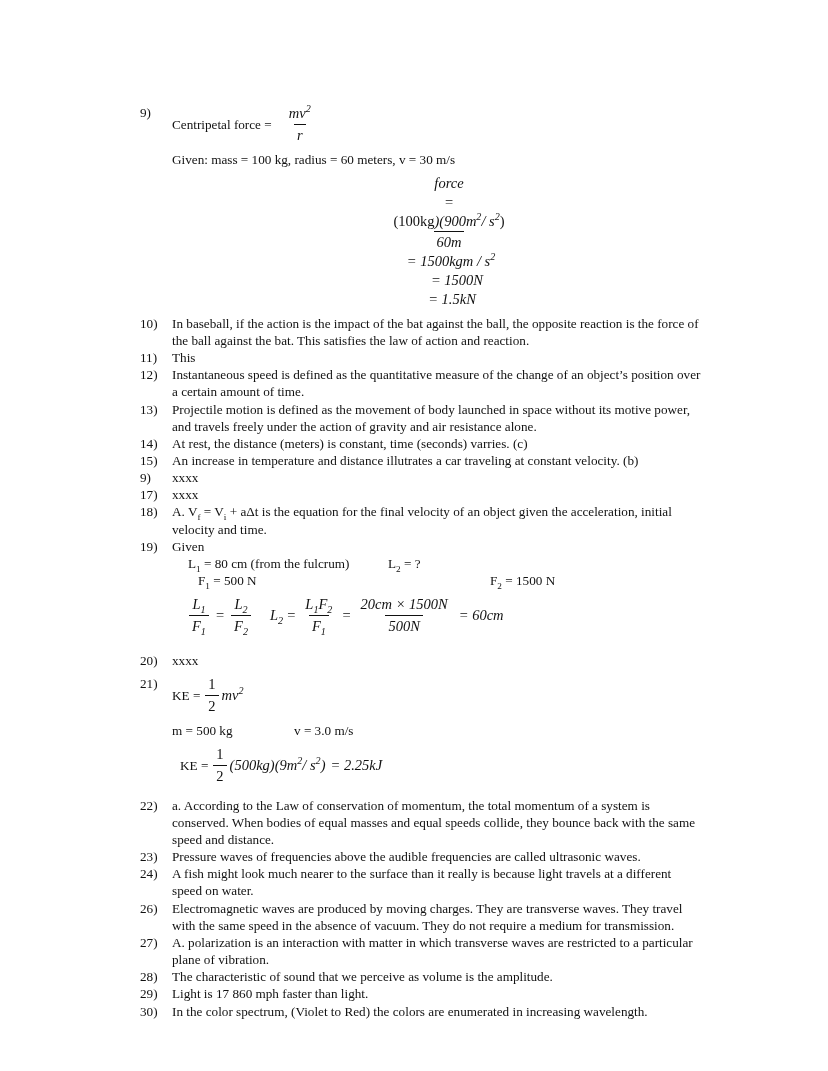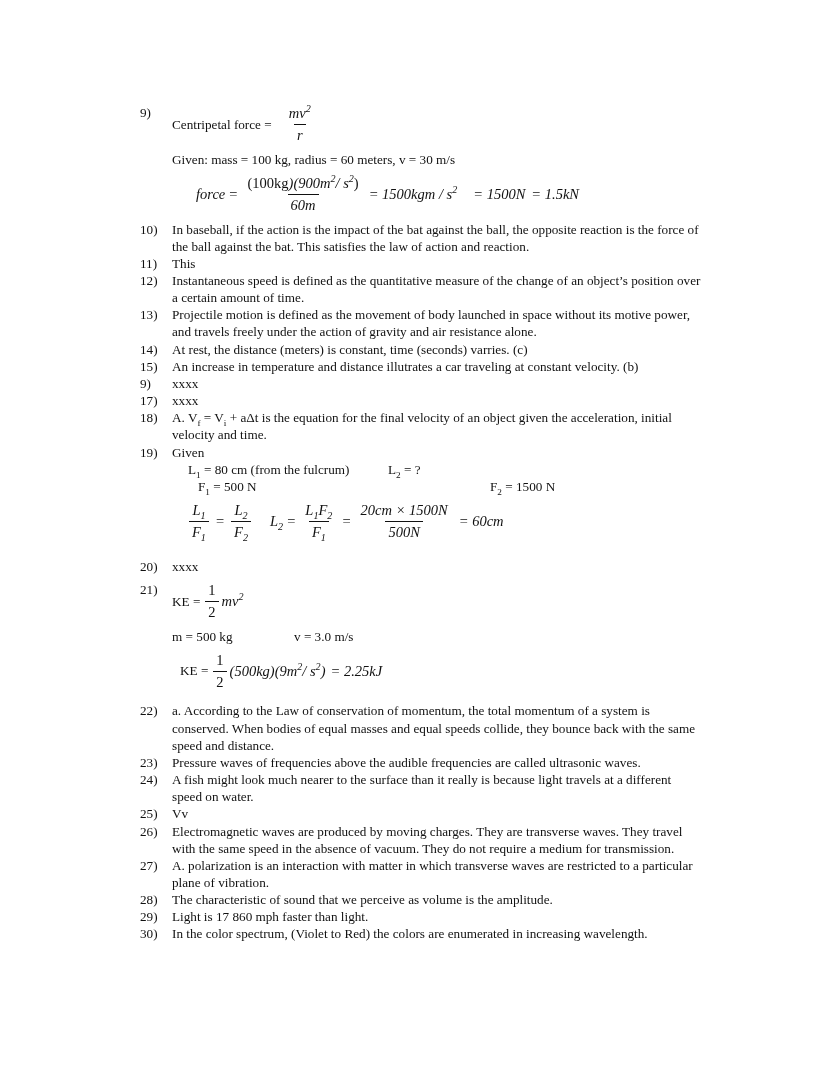--- a/index.html
+++ b/index.html
@@ -105,21 +105,21 @@
         <div class="mathrow">
           <span style="font-size:13.2px;">Centripetal force =</span>
           <span class="frac math" style="margin-left:14px;">
             <span class="num"><span>mv</span><sup>2</sup></span>
             <span class="den">r</span>
           </span>
         </div>
         <div class="gap-sm"></div>
         <div class="given-line">Given: mass = 100 kg, radius = 60 meters, v = 30 m/s</div>
         <div class="gap-sm"></div>
-        <div class="mathrow math" style="margin-left:24px;">
+        <div class="mathrow math" style="margin-left:24px;flex-direction:column;">
           <span>force</span>
           <span class="up" style="margin:0 4px;">=</span>
           <span class="frac">
             <span class="num"><span class="up">(100kg</span><span>)(900m</span><sup>2</sup><span>/ s</span><sup>2</sup><span class="up">)</span></span>
             <span class="den">60m</span>
           </span>
           <span style="margin-left:4px;"><span>= 1500kgm / s</span><sup>2</sup></span>
           <span style="margin-left:16px;">= 1500N</span>
           <span style="margin-left:6px;">= 1.5kN</span>
         </div>
@@ -256,24 +256,20 @@
     <div class="item">
       <div class="marker">23)</div>
       <div class="body-text">Pressure waves of frequencies above the audible frequencies are called ultrasonic waves.</div>
     </div>
 
     <div class="item">
       <div class="marker">24)</div>
       <div class="body-text">A fish might look much nearer to the surface than it really is because light travels at a different speed on water.</div>
     </div>
 
-    <div class="item">
-      <div class="marker">25)</div>
-      <div class="body-text">Vv</div>
-    </div>
 
     <div class="item">
       <div class="marker">26)</div>
       <div class="body-text">Electromagnetic waves are produced by moving charges. They are transverse waves. They travel with the same speed in the absence of vacuum. They do not require a medium for transmission.</div>
     </div>
 
     <div class="item">
       <div class="marker">27)</div>
       <div class="body-text">A. polarization is an interaction with matter in which transverse waves are restricted to a particular plane of vibration.</div>
     </div>

